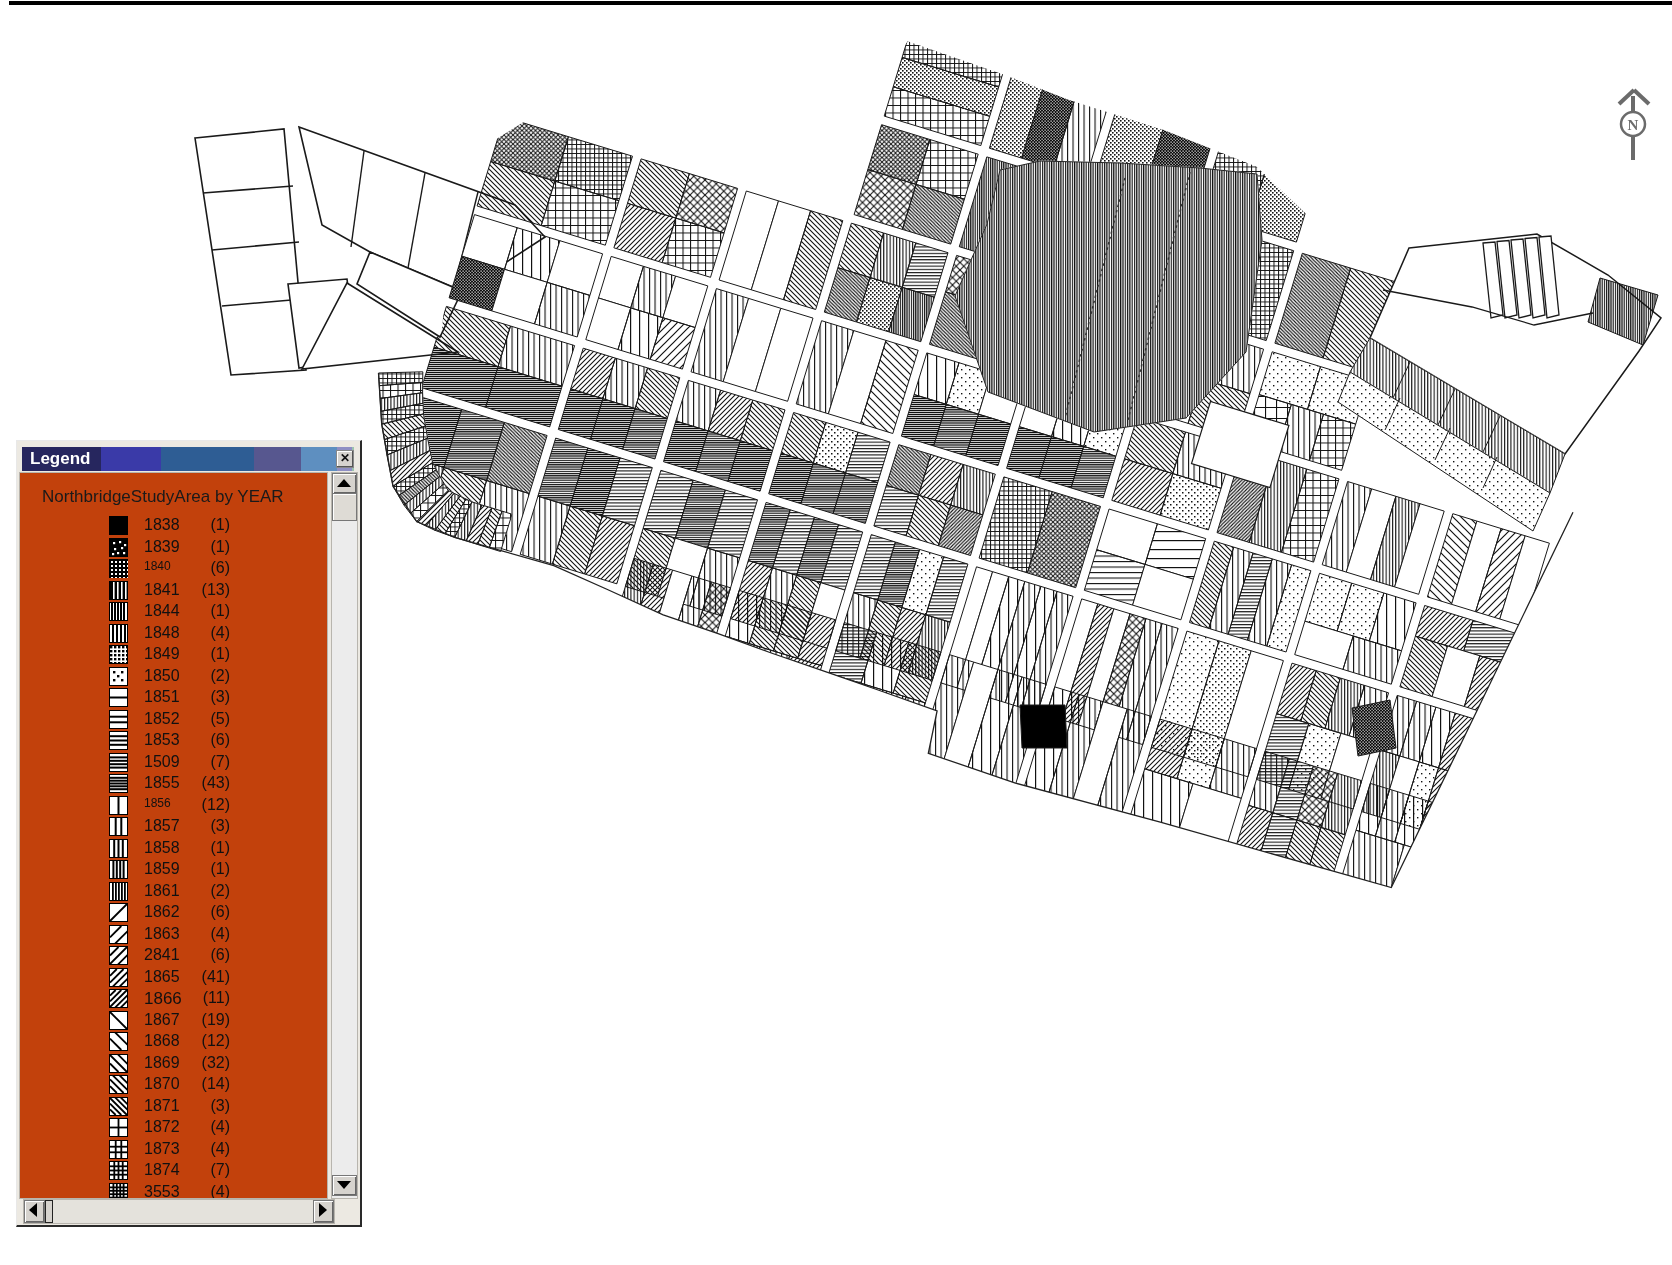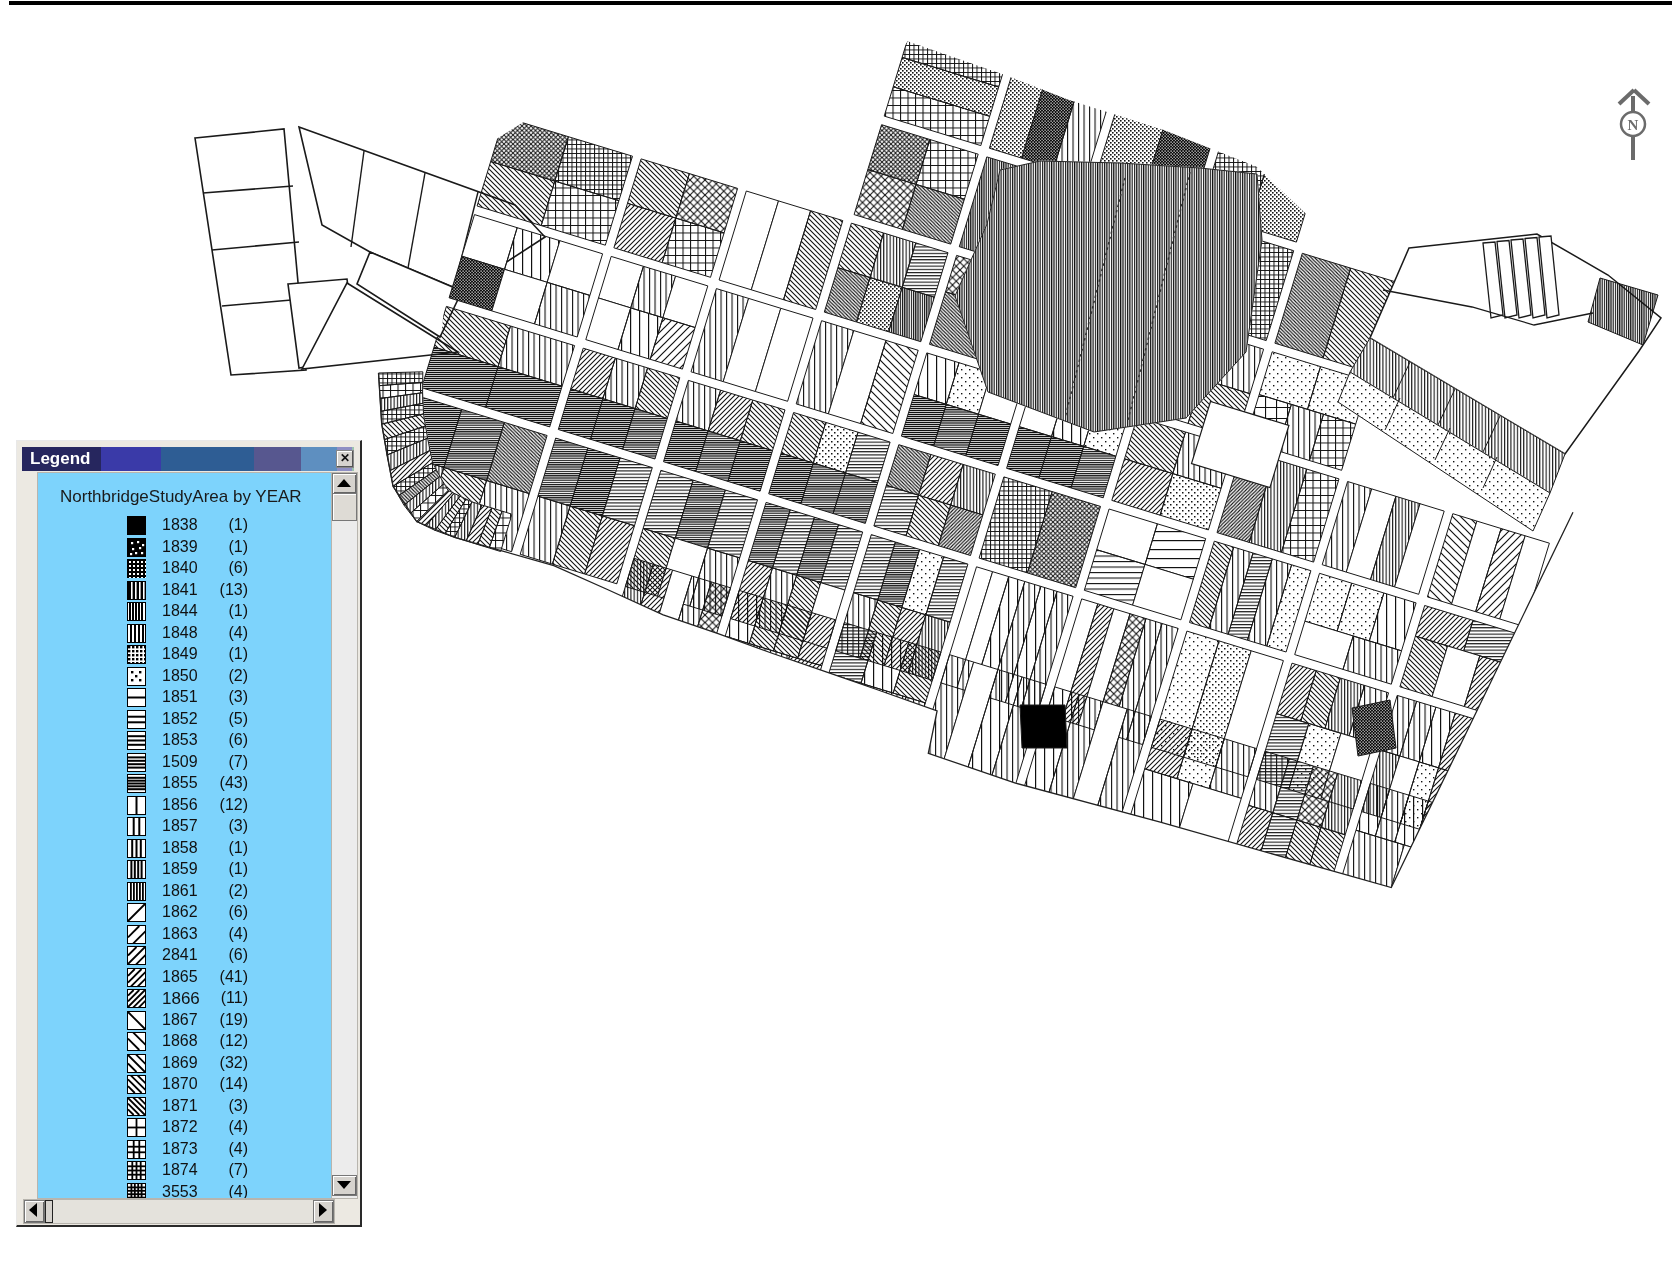--- a/index.html
+++ b/index.html
@@ -512,21 +512,21 @@
 </svg>
 
 <div class="abs" style="left:16px;top:440px;width:343px;height:784px;background:#ece9e2;border-top:1px solid #e8e8e8;border-left:1px solid #e8e8e8;border-right:2px solid #2a2a2a;border-bottom:2px solid #2a2a2a;">
 
 <div class="abs" style="left:5px;top:6px;width:332px;height:24px;background:linear-gradient(90deg,#26265e 0,#26265e 79px,#3a3aa8 79px,#3a3aa8 139px,#2e5d94 139px,#2e5d94 232px,#57578f 232px,#57578f 279px,#5e8fc0 279px,#5e8fc0 315px,#8f8fc4 315px,#8f8fc4 330px,#9cc3ae 330px,#9cc3ae 340px,#9cc0dd 340px,#9cc0dd 100%);"></div>
 
 <div class="abs" style="left:13px;top:8px;font-size:17px;font-weight:bold;color:#fff;">Legend</div>
 
 <div class="abs" style="left:319px;top:9px;width:16px;height:16px;background:#d6d3ce;border:1px solid #888;box-shadow:inset -1px -1px 0 #555,inset 1px 1px 0 #fff;font-size:12px;font-weight:bold;color:#111;text-align:center;line-height:15px;">✕</div>
 
-<div class="abs" style="left:20px;top:31px;width:307px;height:725px;background:#7dd3fc;border:1px solid #b8b5ae;overflow:hidden;">
+<div class="abs" style="left:2px;top:31px;width:307px;height:725px;background:#c2410c;border:1px solid #b8b5ae;overflow:hidden;">
 
 <div class="abs" style="left:22px;top:14px;font-size:17px;color:#1a1a1a;">NorthbridgeStudyArea by YEAR</div>
 
 <div class="abs" style="left:0;top:41.0px;width:100%;height:22px;">
         <svg class="abs" style="left:89px;top:2px" width="19" height="19" viewBox="0 0 19 19">
           <rect x="0.5" y="0.5" width="18" height="18" fill="#fff" stroke="#000"></rect>
           <g transform="translate(1,1)">
             <rect x="0" y="0" width="17" height="17" fill="#000"></rect>
           </g>
         </svg>
@@ -578,21 +578,21 @@
             <rect x="9" y="13" width="2" height="2" fill="#fff"></rect>
             <rect x="13" y="13" width="2" height="2" fill="#fff"></rect>
             <rect x="17" y="13" width="2" height="2" fill="#fff"></rect>
             <rect x="1" y="17" width="2" height="2" fill="#fff"></rect>
             <rect x="5" y="17" width="2" height="2" fill="#fff"></rect>
             <rect x="9" y="17" width="2" height="2" fill="#fff"></rect>
             <rect x="13" y="17" width="2" height="2" fill="#fff"></rect>
             <rect x="17" y="17" width="2" height="2" fill="#fff"></rect>
           </g>
         </svg>
-        <div class="abs" style="left:124px;top:2px;font-size:16px;color:#111;">1840</div>
+        <div class="abs" style="left:124px;top:2px;font-size:12px;color:#111;">1840</div>
         <div class="abs" style="left:168px;top:2px;width:42px;text-align:right;font-size:16px;color:#111;">(6)</div>
       </div>
 
 <div class="abs" style="left:0;top:105.5px;width:100%;height:22px;">
         <svg class="abs" style="left:89px;top:2px" width="19" height="19" viewBox="0 0 19 19">
           <rect x="0.5" y="0.5" width="18" height="18" fill="#fff" stroke="#000"></rect>
           <g transform="translate(1,1)">
             <rect x="0" y="0" width="17" height="17" fill="#000"></rect>
             <rect x="3" y="0" width="1.6" height="17" fill="#fff"></rect>
             <rect x="7" y="0" width="1.6" height="17" fill="#fff"></rect>
@@ -748,21 +748,21 @@
         <div class="abs" style="left:168px;top:2px;width:42px;text-align:right;font-size:16px;color:#111;">(43)</div>
       </div>
 
 <div class="abs" style="left:0;top:320.5px;width:100%;height:22px;">
         <svg class="abs" style="left:89px;top:2px" width="19" height="19" viewBox="0 0 19 19">
           <rect x="0.5" y="0.5" width="18" height="18" fill="#fff" stroke="#000"></rect>
           <g transform="translate(1,1)">
             <rect x="7.5" y="0" width="2" height="17" fill="#000"></rect>
           </g>
         </svg>
-        <div class="abs" style="left:124px;top:2px;font-size:16px;color:#111;">1856</div>
+        <div class="abs" style="left:124px;top:2px;font-size:12px;color:#111;">1856</div>
         <div class="abs" style="left:168px;top:2px;width:42px;text-align:right;font-size:16px;color:#111;">(12)</div>
       </div>
 
 <div class="abs" style="left:0;top:342.0px;width:100%;height:22px;">
         <svg class="abs" style="left:89px;top:2px" width="19" height="19" viewBox="0 0 19 19">
           <rect x="0.5" y="0.5" width="18" height="18" fill="#fff" stroke="#000"></rect>
           <g transform="translate(1,1)">
             <rect x="4.7" y="0" width="2" height="17" fill="#000"></rect>
             <rect x="10.3" y="0" width="2" height="17" fill="#000"></rect>
           </g>

